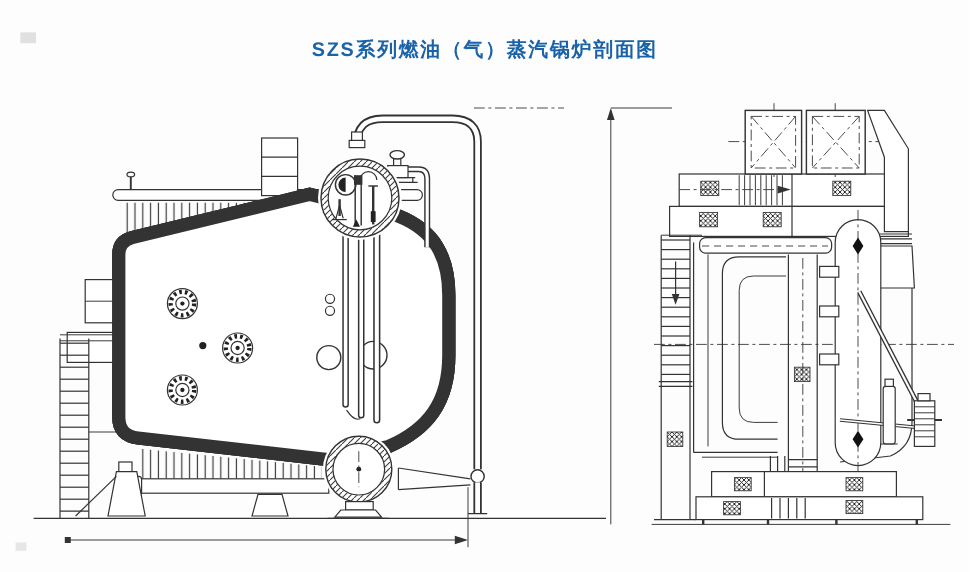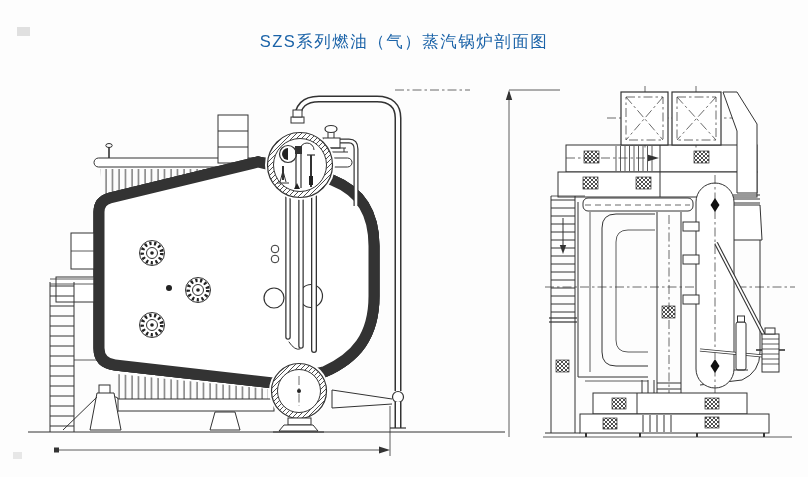--- a/index.html
+++ b/index.html
@@ -1,19 +1,19 @@
 <!DOCTYPE html>
 <html><head>
 <meta charset="utf-8">
 <style>
   html,body{margin:0;padding:0;background:#fff;}
   .page{position:relative;width:808px;height:477px;background:#fdfdfd;overflow:hidden;
         font-family:"Liberation Sans", sans-serif;}
   .page-title{position:absolute;top:31px;left:0;right:0;text-align:center;
-        font-weight:normal;font-size:16.5px;letter-spacing:1.5px;color:#1b63a8;}
+        font-weight:bold;font-size:16.5px;letter-spacing:1.5px;color:#1b63a8;}
   svg{position:absolute;left:0;top:0;}
   .s1{stroke:#333;stroke-width:1;fill:none;}
   .s08{stroke:#333;stroke-width:.8;fill:none;}
   .s12{stroke:#333;stroke-width:1.2;fill:none;}
   .sw{stroke:#333;stroke-width:1;fill:#fff;}
   .sw12{stroke:#333;stroke-width:1.2;fill:#fff;}
   .dd{stroke:#444;stroke-width:.8;fill:none;stroke-dasharray:9,3,2.5,3;}
   .patch{stroke:#333;stroke-width:.7;fill:url(#xhatch);}
   .pipeB{stroke:#333;fill:none;}
   .pipeW{stroke:#fff;fill:none;}

